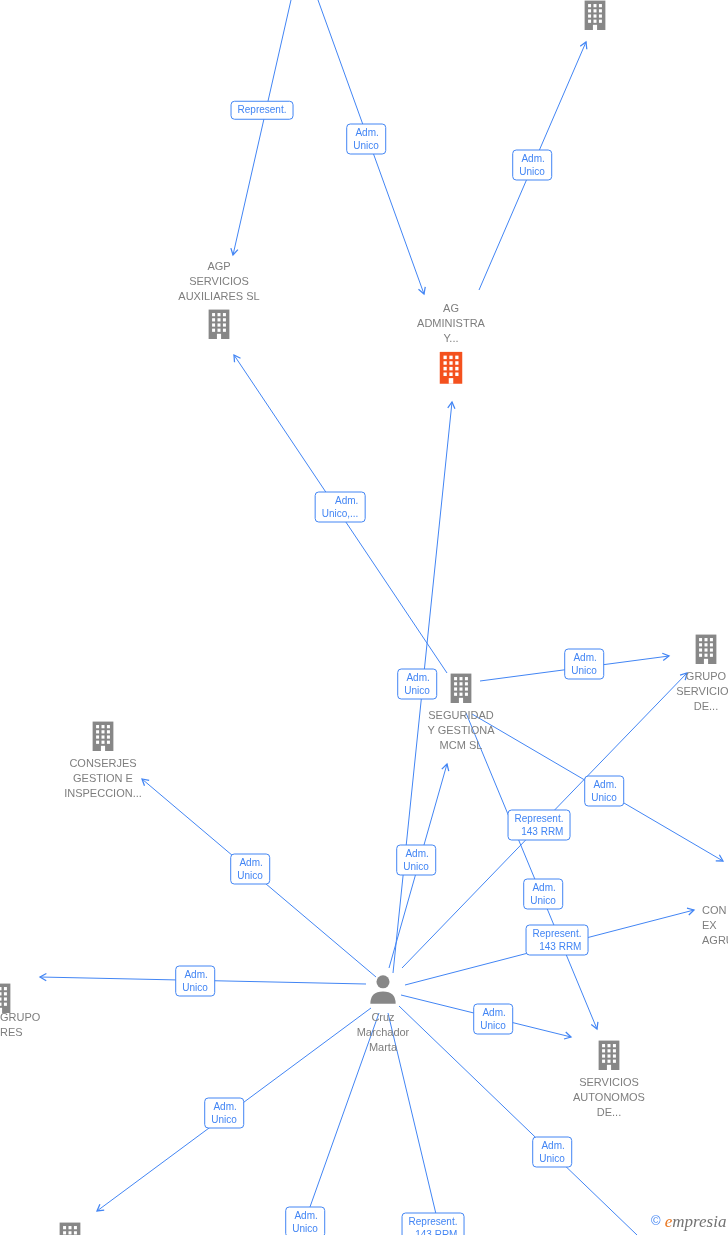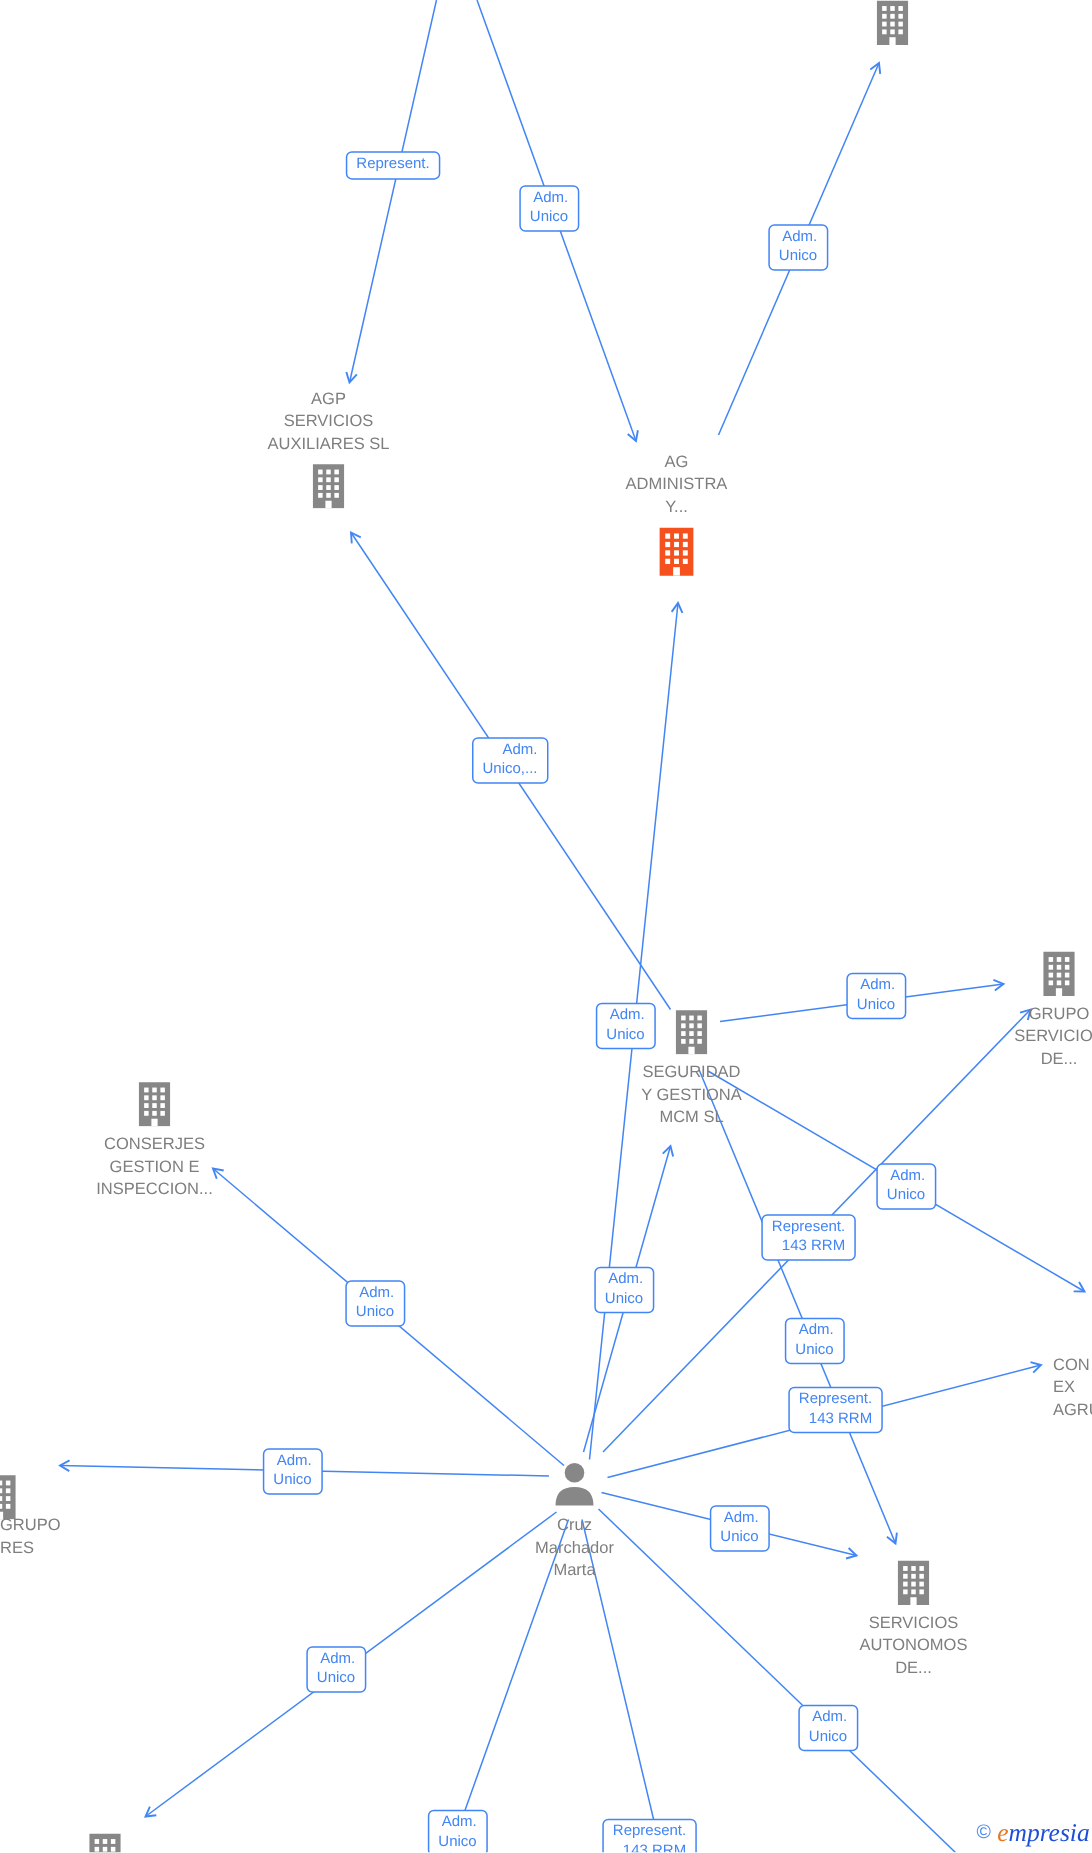--- a/index.html
+++ b/index.html
@@ -27,21 +27,21 @@
   .icon-building { color:#878787; display:inline-block; line-height:0; }
   .icon-building.highlight { color:#f4511e; }
   .icon-person { color:#878787; display:inline-block; line-height:0; }
   .logo {
     position:absolute; z-index:4; left:651px; top:1212px; cursor:pointer;
     font-size:15px; white-space:nowrap;
   }
   .logo .copy { color:#4285f4; font-size:13px; vertical-align:2px; }
   .logo .brand { font-family:"Liberation Serif", serif; font-style:italic; font-size:17px; }
   .logo .brand-first { color:#e87722; }
-  .logo .brand-rest { color:#1d4ed8;font-style:italic; }
+  .logo .brand-rest { color:#737373;font-style:italic; }
 </style>
 </head>
 <body>
 
 <div class="canvas">
 
   <svg class="edges-svg" width="728" height="1235" viewBox="0 0 728 1235" xmlns="http://www.w3.org/2000/svg">
     <defs>
       <marker id="arr" viewBox="0 0 10 10" refX="8" refY="5" markerWidth="9" markerHeight="9" orient="auto">
         <path d="M1,1 L8,5 L1,9" fill="none" stroke="#4285f4" stroke-width="1.4"></path>

